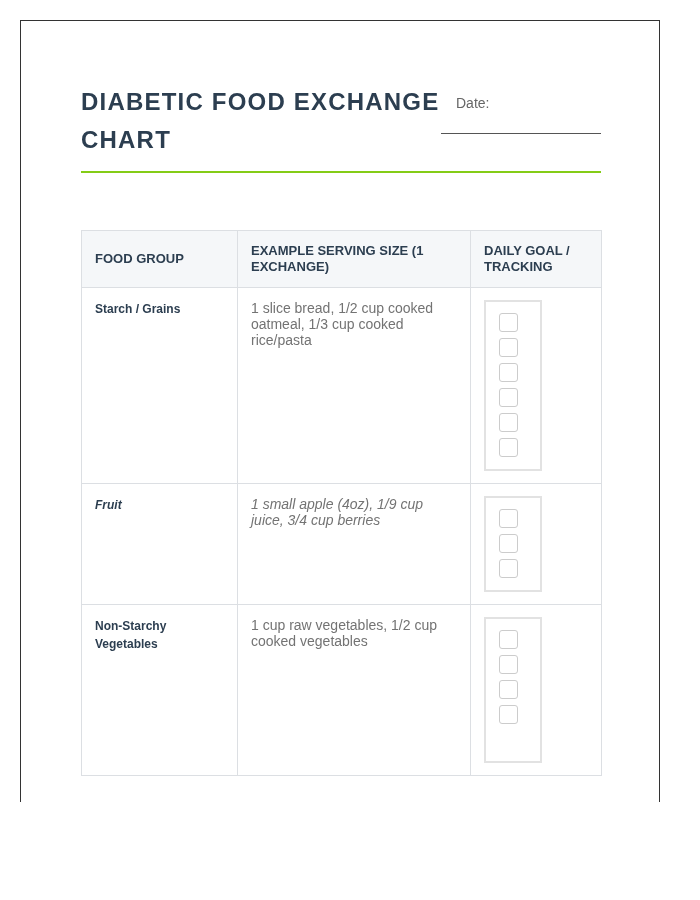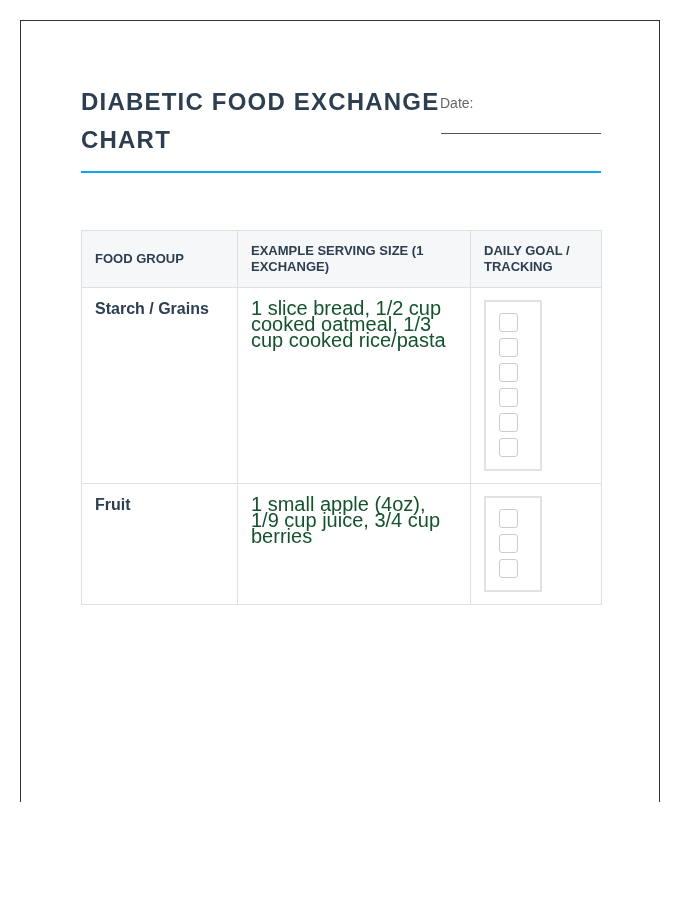--- a/index.html
+++ b/index.html
@@ -29,37 +29,37 @@
       border-bottom: none;
       background: #ffffff;
       box-sizing: border-box;
     }
     .header {
       position: absolute;
       left: 60px;
       top: 62px;
       width: 520px;
       height: 88px;
-      border-bottom: 2px solid #0ea5e9;
+      border-bottom: 2px solid #84cc16;
     }
     .title {
       position: absolute;
       left: 0;
       top: 0;
       width: 370px;
       margin: 0;
       font-size: 24px;
       font-weight: bold;
       letter-spacing: 1.2px;
       line-height: 38px;
       color: #2c3e50;
     }
     .date-label {
       position: absolute;
-      left: 359px;
+      left: 375px;
       top: 12px;
       font-size: 14px;
       color: #666666;
     }
     .date-line {
       position: absolute;
       left: 360px;
       top: 50px;
       width: 160px;
       height: 0;
@@ -88,29 +88,29 @@
       box-sizing: border-box;
       vertical-align: middle;
     }
     table.chart td {
       border: 1px solid #dcdfe3;
       vertical-align: top;
       padding: 12px 13px;
       box-sizing: border-box;
     }
     .group-name {
-      font-size: 16px;
+      font-size: 12px;
       font-weight: bold;
       color: #2c3e50;
       line-height: 18px;
       display: block;
     }
     .serving {
-      font-size: 20px;
-      color: #14532d;
+      font-size: 14px;
+      color: #737373;
       line-height: 16px;
       display: block;
     }
     td.track-cell {
       padding: 0;
       border: none;
     }
     .track-box {
       width: 58px;
       border: 2px solid #e2e2e2;
@@ -166,29 +166,45 @@
               <div class="track-box" style="height: 171px;">
                 <div class="check"></div>
                 <div class="check"></div>
                 <div class="check"></div>
                 <div class="check"></div>
                 <div class="check"></div>
                 <div class="check"></div>
               </div>
             </td>
           </tr>
-          <tr style="height: 96px;">
+          <tr style="height: 96px; font-style: italic;">
             <td>
               <span class="group-name">Fruit</span>
             </td>
             <td>
               <span class="serving">1 small apple (4oz), 1/9 cup juice, 3/4 cup berries</span>
             </td>
             <td class="track-cell">
               <div class="track-box" style="height: 96px;">
+                <div class="check"></div>
+                <div class="check"></div>
+                <div class="check"></div>
+              </div>
+            </td>
+          </tr>
+          <tr style="height: 146px;">
+            <td>
+              <span class="group-name">Non-Starchy Vegetables</span>
+            </td>
+            <td>
+              <span class="serving">1 cup raw vegetables, 1/2 cup cooked vegetables</span>
+            </td>
+            <td class="track-cell">
+              <div class="track-box" style="height: 146px;">
+                <div class="check"></div>
                 <div class="check"></div>
                 <div class="check"></div>
                 <div class="check"></div>
               </div>
             </td>
           </tr>
         </tbody>
     </table>
 
   </div>

